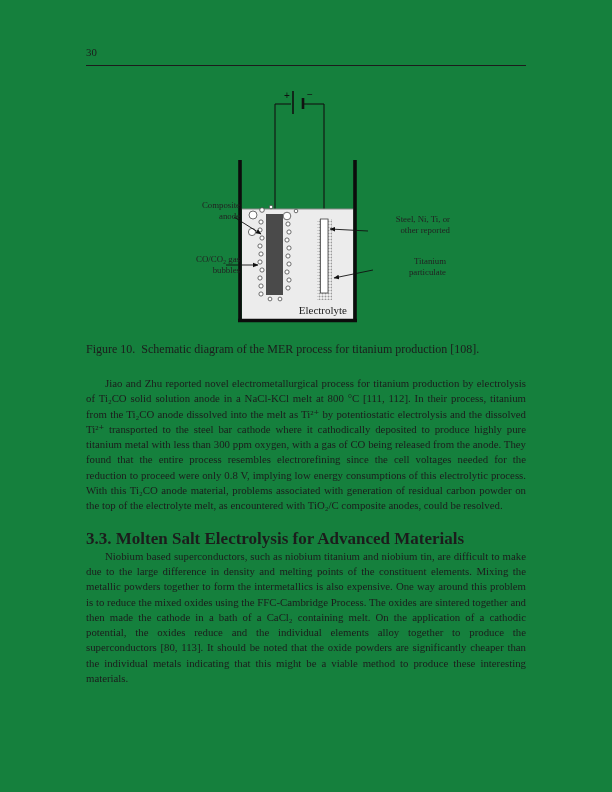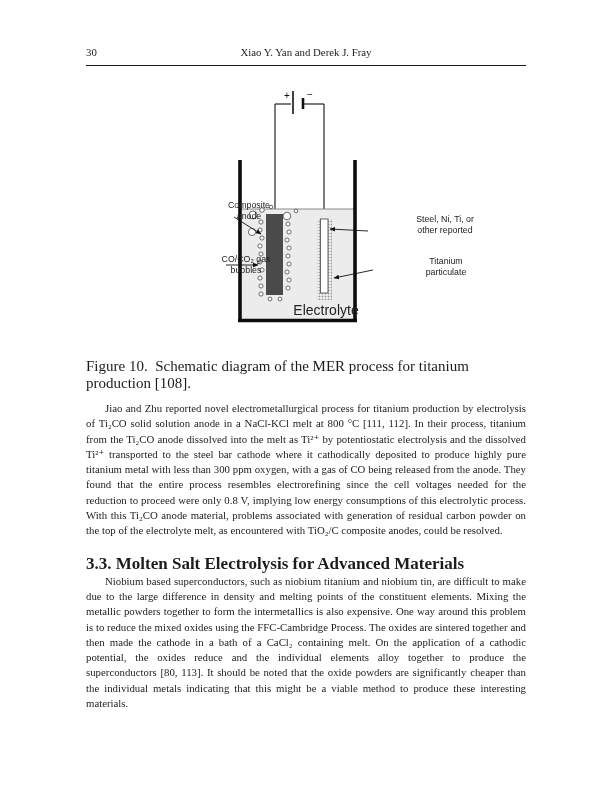--- a/index.html
+++ b/index.html
@@ -1,19 +1,19 @@
 <!DOCTYPE html>
 <html><head>
 <meta charset="utf-8">
 <style>
   html,body{margin:0;padding:0;background:#9e9e9e;}
   .sheet{
     position:relative;
     width:612px;height:792px;
-    background:#ffffff;
+    background:#15803d;
     margin:0 auto;
     font-family:"Liberation Serif","DejaVu Serif",serif;
     color:#1c1c1c;
     overflow:hidden;
     box-sizing:border-box;
     padding:46px 86px 0 86px;
   }
   
   .running-head{
     position:relative;
@@ -29,67 +29,65 @@
   .figure-wrap{
     position:relative;
     margin-left:-86px;
     width:612px;
     height:250px;
     margin-top:22px;
   }
   .figure-wrap svg{position:absolute;left:0;top:0;}
   .fig-label{
     position:absolute;
-    font-family:Liberation Sans, sans-serif;
+    font-family:Liberation Serif, serif;
     font-size:8.8px;
     line-height:11px;
     color:#222;
-    text-align:center;
+    text-align:right;
     white-space:pre-line;
-    margin-left:36px;
   }
   .lbl-composite{left:186px;top:112px;width:54px;}
   .lbl-gas{left:180px;top:166px;width:60px;}
   .lbl-cathode{left:368px;top:126px;width:82px;}
   .lbl-titanium{left:374px;top:168px;width:72px;}
-  .lbl-electrolyte{left:240px;top:217px;width:100px;font-size:14px;}
+  .lbl-electrolyte{left:247px;top:217px;width:100px;font-size:11px;}
 
   .caption{
-    font-size:15px;
-    margin-top:20px;
+    font-size:12px;
+    margin-top:4px;
     white-space:pre-wrap;
   }
   .body-para{
     font-size:10.8px;
     line-height:15.3px;
     text-align:justify;
     text-indent:19px;
     margin:0;
   }
-  .para1{margin-top:9px;}
+  .para1{margin-top:19px;}
   .sec-head{
     font-size:17px;
     font-weight:bold;
     margin:15px 0 0 0;
   }
   .subsec-head{
     font-size:11px;
     font-weight:bold;
     font-style:italic;
     margin:14px 0 1px 0;
   }
 </style>
 </head>
 <body>
 
 <div class="sheet">
 
   <div class="running-head">
     <span class="page-num">30</span>
-    <span class="run-title">Xiao Y. Yan and Derek J. Fray</span>
   </div>
 
   <div class="figure-wrap">
     <svg width="612" height="250" viewBox="0 0 612 250">
       <defs>
         <pattern id="stipple" width="3" height="3" patternUnits="userSpaceOnUse">
           <rect width="3" height="3" fill="#f4f4f4"></rect>
           <circle cx="1.5" cy="1.5" r="1" fill="#9a9a9a"></circle>
         </pattern>
         <marker id="arr" markerWidth="8" markerHeight="8" refX="5.6" refY="3" orient="auto">

